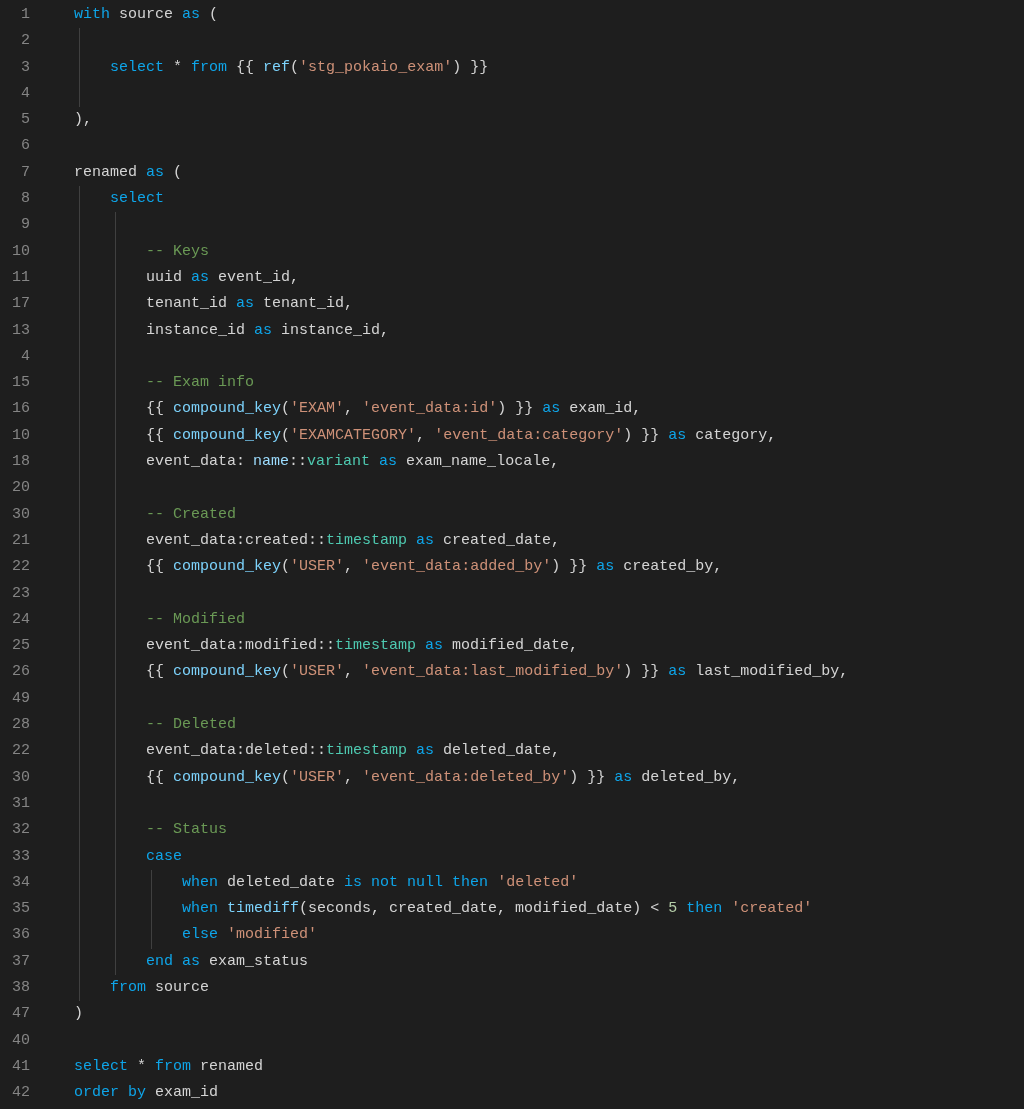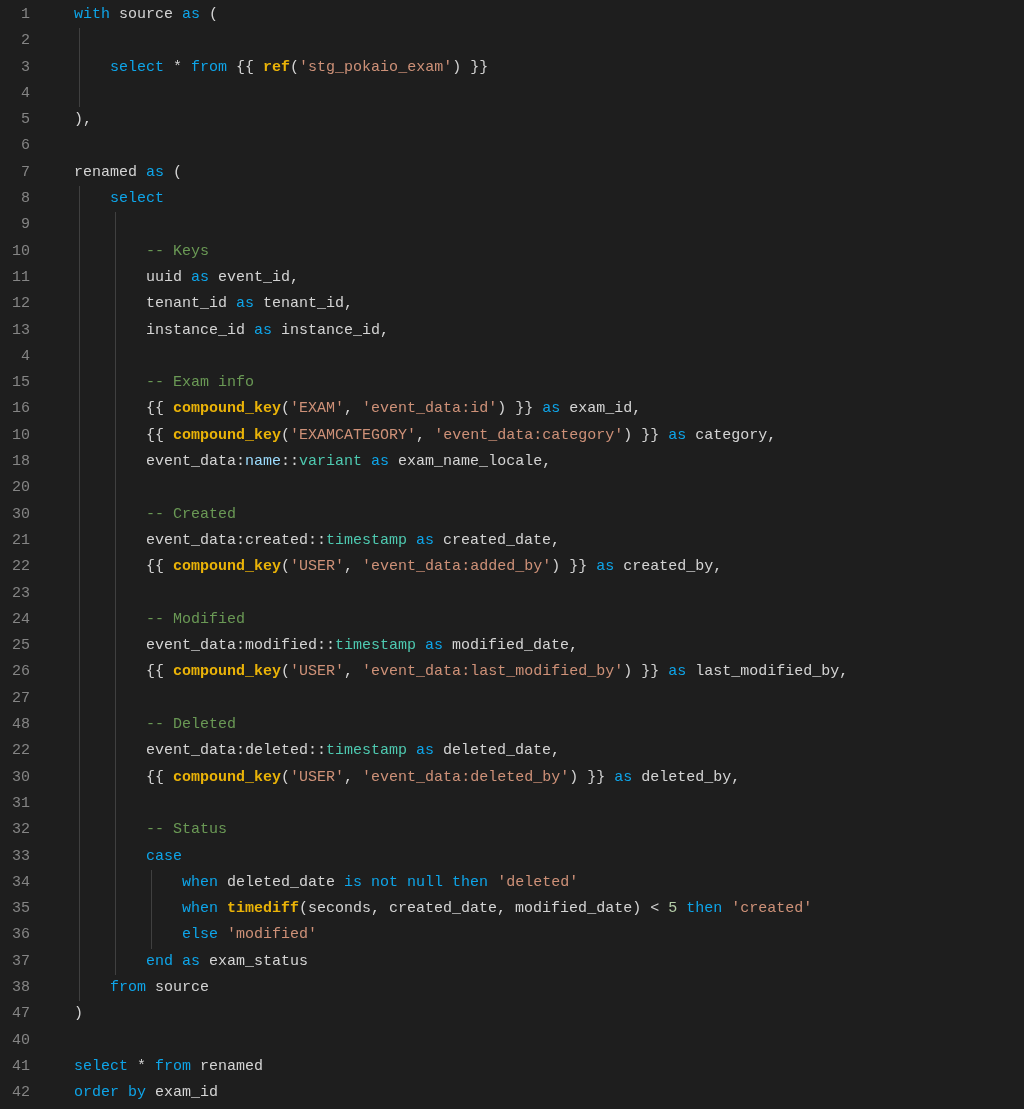--- a/index.html
+++ b/index.html
@@ -30,27 +30,27 @@
     flex: 1;
     white-space: pre;
     position: relative;
   }
   .line {
     height: 26.3px;
     display: block;
   }
   
   .kw    { color: #0ea5e9; }   
-  .fn    { color: #eab308; font-weight: bold; }   
+  .fn    { color: #7dd3fc; }   
   .str   { color: #ce9178; }   
   .cm    { color: #6a9955; }   
   .dim   { color: #d4d4d4; }   
   .type  { color: #4ec9b0; }   
   .num   { color: #b5cea8; }   
-  .field { color: #9cdcfe; }
+  .field { color: #9cdcfe; margin-left: 8px; }
   
   .guide {
     position: absolute;
     top: 0;
     bottom: 0;
     width: 1px;
     background: #404040;
   }
 </style>
 </head>
@@ -62,37 +62,37 @@
       <div class="line ln">2</div>
       <div class="line ln">3</div>
       <div class="line ln">4</div>
       <div class="line ln">5</div>
       <div class="line ln">6</div>
       <div class="line ln">7</div>
       <div class="line ln">8</div>
       <div class="line ln">9</div>
       <div class="line ln">10</div>
       <div class="line ln">11</div>
-      <div class="line ln">12</div>
+      <div class="line ln">17</div>
       <div class="line ln">13</div>
       <div class="line ln">4</div>
       <div class="line ln">15</div>
       <div class="line ln">16</div>
       <div class="line ln">10</div>
       <div class="line ln">18</div>
       <div class="line ln">20</div>
       <div class="line ln">30</div>
       <div class="line ln">21</div>
       <div class="line ln">22</div>
       <div class="line ln">23</div>
       <div class="line ln">24</div>
       <div class="line ln">25</div>
       <div class="line ln">26</div>
-      <div class="line ln">27</div>
-      <div class="line ln">48</div>
+      <div class="line ln">49</div>
+      <div class="line ln">28</div>
       <div class="line ln">22</div>
       <div class="line ln">30</div>
       <div class="line ln">31</div>
       <div class="line ln">32</div>
       <div class="line ln">33</div>
       <div class="line ln">34</div>
       <div class="line ln">35</div>
       <div class="line ln">36</div>
       <div class="line ln">37</div>
       <div class="line ln">38</div>

